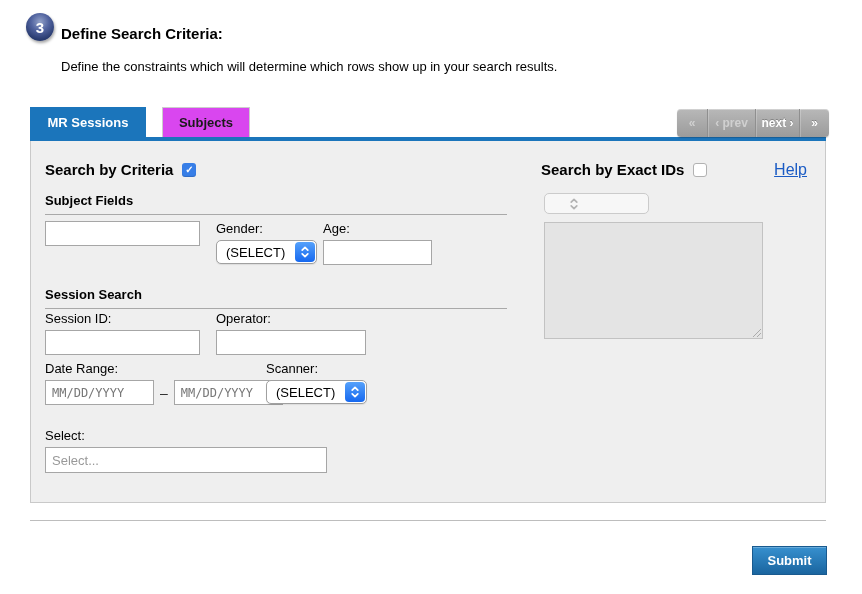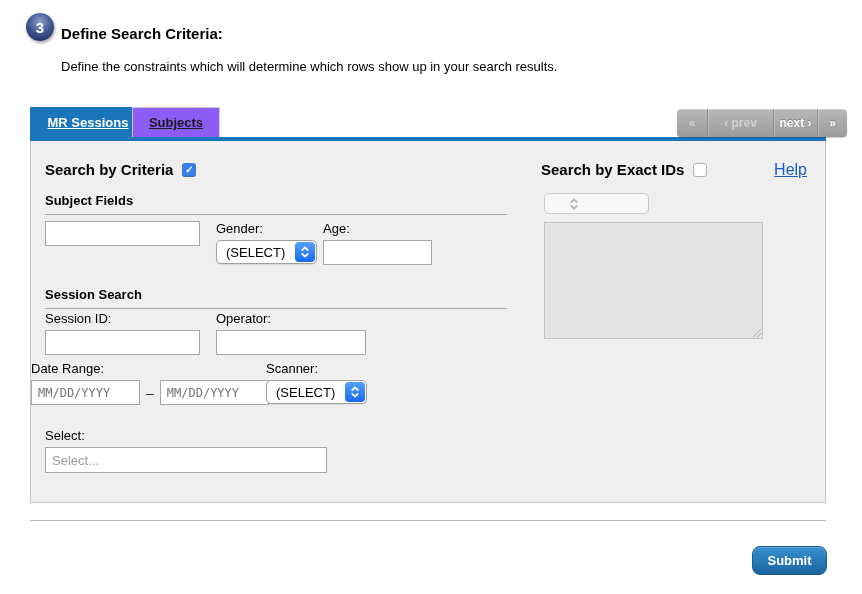--- a/index.html
+++ b/index.html
@@ -17,40 +17,40 @@
     background: radial-gradient(circle at 50% 32%, #93a2c9 0%, #51639f 38%, #2b3d72 72%, #1b2a54 100%);
     color:#fff; font-weight:bold; font-size:15px;
     display:flex; align-items:center; justify-content:center;
     box-shadow: 1px 2px 3px rgba(0,0,0,.35);
   }
   .page-title { position:absolute; left:61px; top:25px; font-size:15px; font-weight:bold; }
   .page-subtitle { position:absolute; left:61px; top:59px; font-size:13px; }
 
   
   .tab { position:absolute; top:107px; height:30px; display:flex; align-items:center;
-         justify-content:center; font-size:13px; font-weight:bold; cursor:pointer;text-decoration:underline; }
+         justify-content:center; font-size:13px; font-weight:bold; cursor:pointer; }
   .tab-active { left:30px; width:116px; background:#1b75bb; color:#fff; }
-  .tab-inactive { left:132px; width:88px; background:#8b5cf6; color:#1a1a1a;
+  .tab-inactive { left:162px; width:88px; background:#d946ef; color:#1a1a1a;
                   border:1px solid #ccc; border-bottom:none; }
   .blue-bar { position:absolute; left:30px; top:137px; width:796px; height:4px; background:#1b75bb; }
 
   
   .pager {
     position:absolute; left:677px; top:109px; height:28px; display:flex;
     border-radius:4px; overflow:hidden;
     background:linear-gradient(#b8b8b8,#9b9b9b);
     box-shadow: inset 0 1px 0 rgba(255,255,255,.35), 0 1px 1px rgba(0,0,0,.2);
   }
   .pbtn { display:flex; align-items:center; justify-content:center;
           font-size:12px; font-weight:bold; height:100%;
           border-left:1px solid #8f8f8f; box-shadow: inset 1px 0 0 rgba(255,255,255,.22); }
   .pbtn:first-child { border-left:none; box-shadow:none; }
   .pbtn-disabled { color:#d0d0d0; }
   .pbtn-enabled { color:#fff; text-shadow:0 -1px 0 rgba(0,0,0,.25); cursor:pointer; }
-  .pw1 { width:30px; } .pw2 { width:66px; } .pw3 { width:44px; } .pw4 { width:30px; }
+  .pw1 { width:30px; } .pw2 { width:48px; } .pw3 { width:44px; } .pw4 { width:30px; }
 
   
   .panel {
     position:absolute; left:30px; top:141px; width:796px; height:362px;
     background:#efefef; border:1px solid #c9c9c9; border-top:none;
   }
   .criteria-head, .exact-head {
     position:absolute; display:flex; align-items:center; gap:9px;
     font-size:15px; font-weight:bold;
   }
@@ -77,21 +77,21 @@
          padding:0 6px; font-family:"Liberation Sans", sans-serif; color:#222; }
   .txt::placeholder { color:#999; }
   .txt-mono { font-family:"DejaVu Sans Mono", monospace; font-size:12px; }
   .txt-mono::placeholder { color:#777; }
 
   .g-subject  { left:14px;  top:80px; }
   .g-gender   { left:185px; top:80px; }
   .g-age      { left:292px; top:80px; }
   .g-session  { left:14px;  top:170px; }
   .g-operator { left:185px; top:170px; }
-  .g-dates    { left:0;  top:220px; }
+  .g-dates    { left:14px;  top:220px; }
   .g-scanner  { left:235px; top:220px; }
   .g-project  { left:14px;  top:287px; }
 
   .w155 { width:155px; } .w150 { width:150px; } .w95 { width:109px; } .w282 { width:282px; height:26px; }
   .date-row { display:flex; align-items:center; gap:6px; }
   .date-sep { font-size:14px; color:#333; }
 
   
   .sel { display:inline-flex; align-items:stretch; height:24px; background:#fff;
          border:1px solid #a0a0a0; border-radius:5px; overflow:hidden; cursor:pointer;
@@ -113,21 +113,21 @@
     position:absolute; right:1px; bottom:1px; width:10px; height:10px;
     background: repeating-linear-gradient(135deg, transparent 0 2px, #ababab 2px 3px);
     clip-path: polygon(100% 0, 100% 100%, 0 100%);
   }
 
   
   .divider { position:absolute; left:30px; top:520px; width:796px; border-top:1px solid #bdbdbd; }
   .submit-btn {
     position:absolute; left:752px; top:546px; width:75px; height:29px;
     background:linear-gradient(#3790cf,#1a659f);
-    border:1px solid #195a8f; border-radius:8px;
+    border:1px solid #195a8f; border-radius:0;
     color:#fff; font-weight:bold; font-size:13px;
     font-family:"Liberation Sans", sans-serif; cursor:pointer;
     box-shadow: inset 0 1px 0 rgba(255,255,255,.25);
   }
 </style>
 </head>
 <body>
 
 <div class="step-badge">3</div>
 <div class="page-title">Define Search Criteria:</div>

